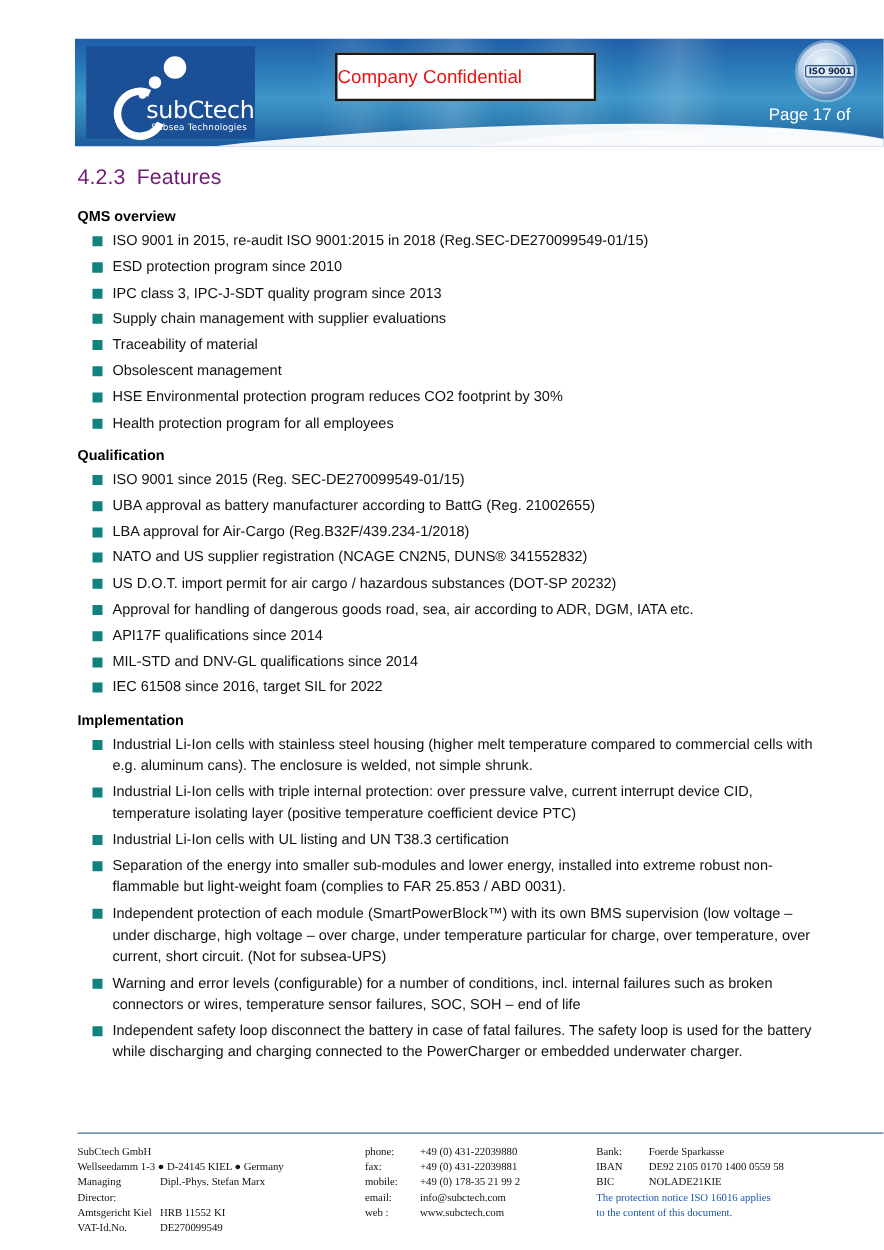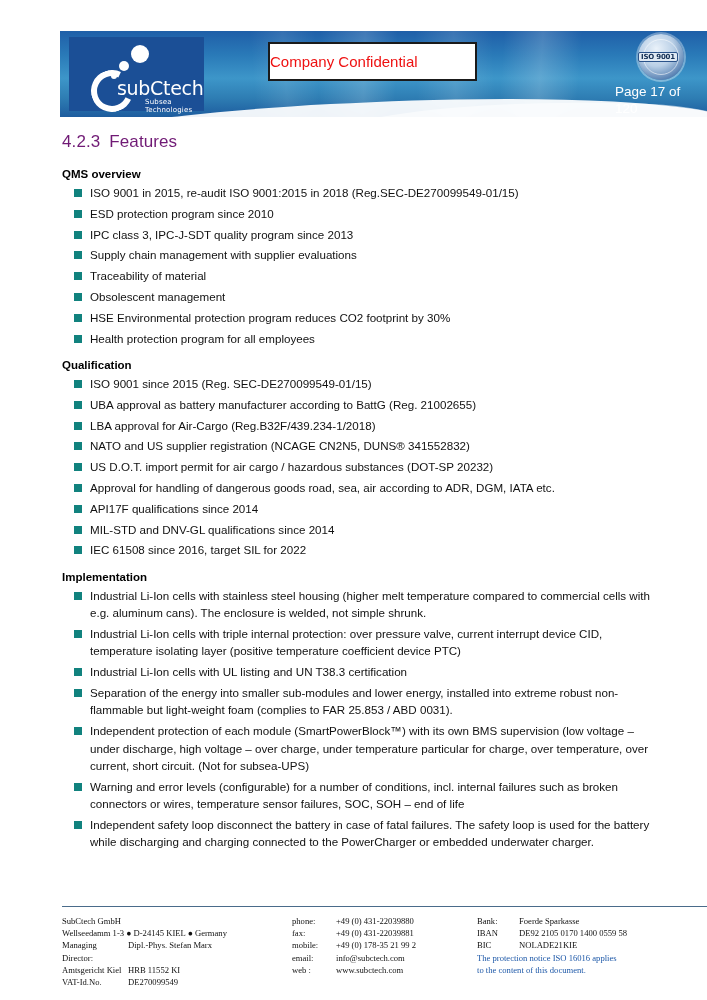--- a/index.html
+++ b/index.html
@@ -95,21 +95,20 @@
     letter-spacing: -0.3px;
     font-family: "DejaVu Sans", sans-serif;
   }
   .logo-sub {
     position: absolute;
     left: 52px; top: 61px;
     color: #ffffff;
     font-size: 7px;
     letter-spacing: 0.2px;
     font-family: "DejaVu Sans", sans-serif;
-    margin-left: 24px;
   }
 
   
   .confidential-box {
     position: absolute;
     left: 208px;
     top: 11px;
     width: 205px;
     height: 35px;
     background: #ffffff;
@@ -129,21 +128,21 @@
     position: absolute;
     right: 23px;
     top: 3px;
     width: 46px;
     height: 46px;
     border-radius: 50%;
     background: radial-gradient(circle at 40% 32%, #eaf2fa 0%, #b9cfe6 42%, #5d85b5 74%, #2b538a 100%);
     box-shadow: 0 0 0 2px rgba(255,255,255,0.35);
     display: flex;
     align-items: center;
-    justify-content: flex-start;
+    justify-content: flex-end;
   }
   .iso-seal::before {
     content: "";
     position: absolute;
     left: 5px; top: 5px; right: 5px; bottom: 5px;
     border-radius: 50%;
     border: 1px solid rgba(255,255,255,0.55);
   }
   .iso-seal-label {
     position: relative;

